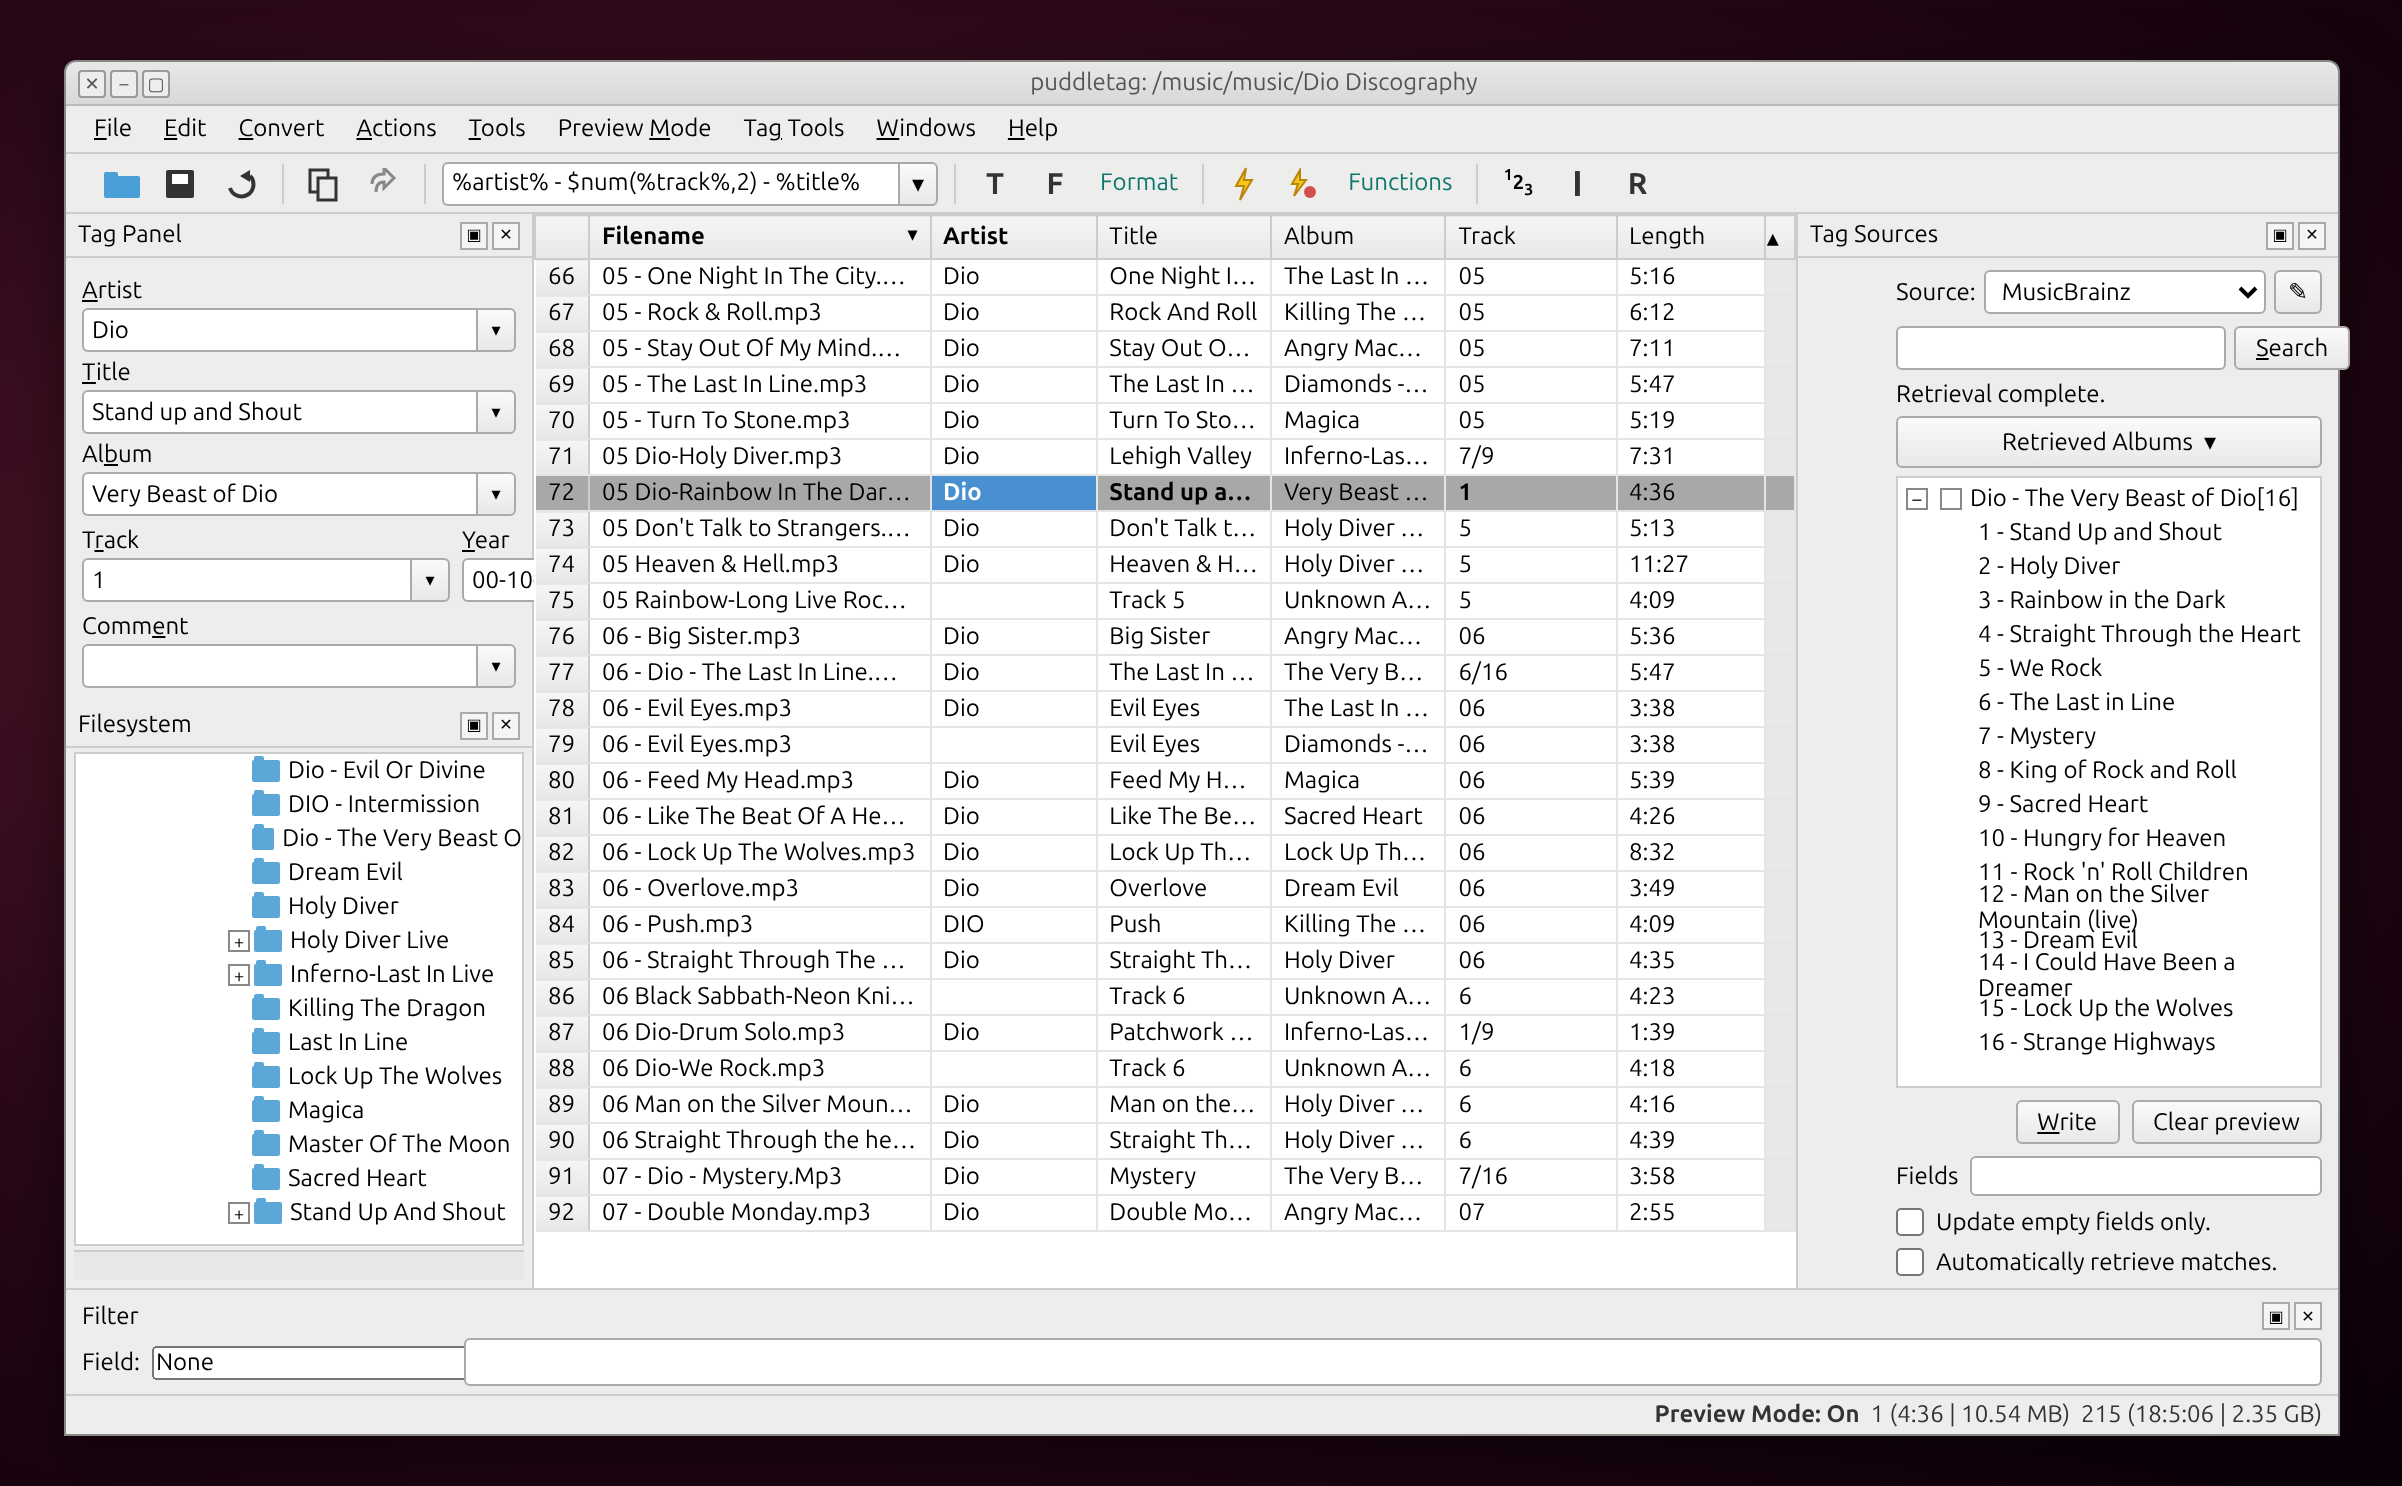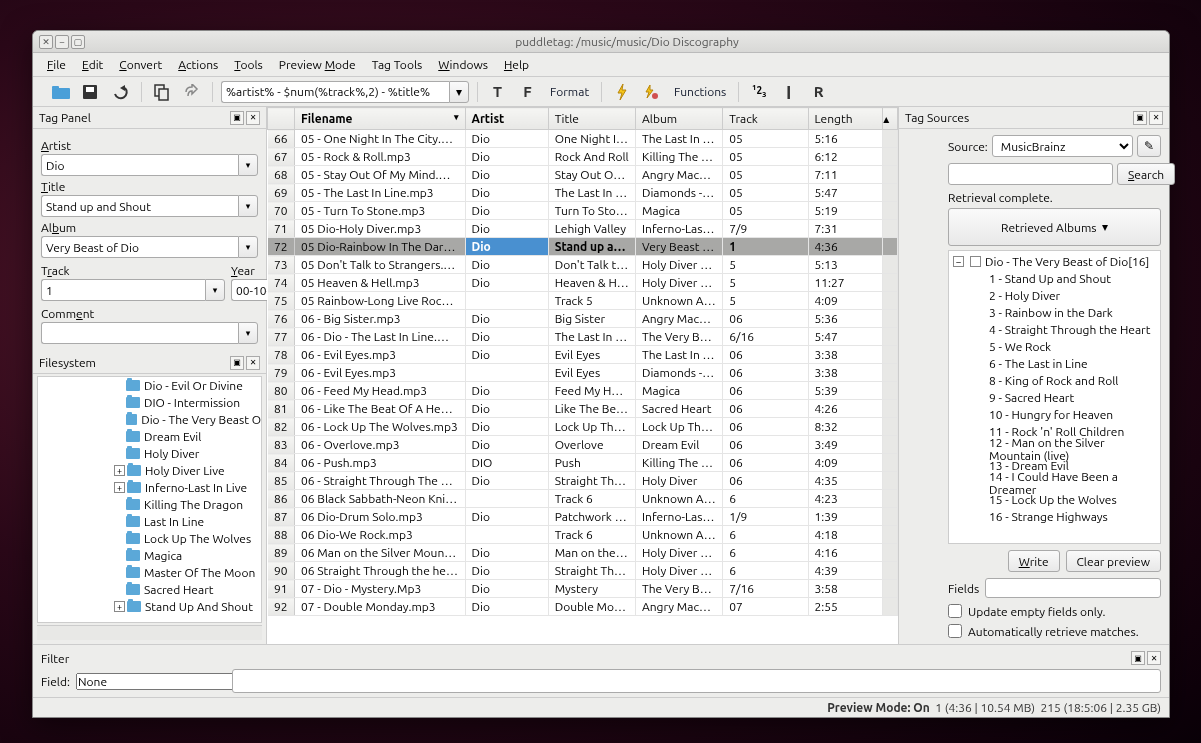--- a/index.html
+++ b/index.html
@@ -11,21 +11,21 @@
 .titlebar-title { flex: 1; text-align: center; color: #555; font-size: 12px; }
 .menubar { height: 24px; display: flex; align-items: center; padding: 0 6px; border-bottom: 1px solid #ccc; background: #ededeb; }
 .menubar span { padding: 3px 8px; cursor: pointer; }
 .menubar span u { text-decoration: underline; }
 .toolbar { height: 30px; display: flex; align-items: center; padding: 0 16px; gap: 6px; border-bottom: 1px solid #ccc; background: #ededeb; }
 .tb-icon { width: 24px; height: 22px; display: flex; align-items: center; justify-content: center; cursor: pointer; position: relative; }
 .sep { width: 1px; height: 20px; background: #ccc; margin: 0 2px; }
 .pattern-box { display: flex; flex: 0 0 248px; }
 .pattern-box input { flex: 1; height: 22px; border: 1px solid #aaa; border-right: none; padding: 0 4px; border-radius: 3px 0 0 3px; background: #fff; }
 .pattern-box .dd { width: 20px; height: 22px; border: 1px solid #aaa; border-radius: 0 3px 3px 0; background: linear-gradient(#fafafa,#e8e8e8); display: flex; align-items: center; justify-content: center; cursor: pointer; }
-.tb-label { padding: 0 4px; color: #0f172a; }
+.tb-label { padding: 0 4px; color: #0f766e; }
 .tb-bold { font-weight: bold; font-size: 15px; letter-spacing: 1px; color: #333; }
 .content { flex: 1; display: flex; min-height: 0; }
 .left-col { width: 234px; display: flex; flex-direction: column; border-right: 1px solid #ccc; }
 .panel-header { height: 22px; background: #ededeb; display: flex; align-items: center; padding: 0 6px; border-bottom: 1px solid #ccc; }
 .panel-header .title { flex: 1; }
 .panel-mini { width: 14px; height: 14px; border: 1px solid #aaa; background: #f5f5f3; margin-left: 2px; display: flex; align-items: center; justify-content: center; font-size: 8px; cursor: pointer; }
 .tag-panel { padding: 6px 8px; background: #ededeb; }
 .tag-panel .lbl { margin-top: 4px; margin-bottom: 2px; display: block; }
 .tag-panel .combo { display: flex; margin-bottom: 2px; }
 .tag-panel .combo input { flex: 1; height: 22px; border: 1px solid #aaa; border-right: none; padding: 0 4px; border-radius: 3px 0 0 3px; background: #fff; }
@@ -49,21 +49,21 @@
 td { border-bottom: 1px solid #e5e5e5; border-right: 1px solid #e5e5e5; height: 18px; padding: 0 6px; white-space: nowrap; overflow: hidden; text-overflow: ellipsis; }
 tr.sel td { background: #a8a8a6; color: #000; }
 tr.sel td.active { background: #4990d0; color: #fff; font-weight: bold; }
 .rownum { text-align: center; background: linear-gradient(#f5f5f3,#e8e8e6); border-right: 1px solid #ccc; }
 .vscroll { width: 14px; background: #e8e8e6; }
 .right-col { width: 270px; display: flex; flex-direction: column; }
 .src-panel { padding: 6px 8px; background: #ededeb; display: flex; flex-direction: column; flex: 1; min-height: 0; margin-left: 41px; }
 .src-row { display: flex; align-items: center; gap: 4px; margin-bottom: 6px; }
 .src-row select, .src-row input[type=text] { flex: 1; height: 22px; border: 1px solid #aaa; padding: 0 4px; border-radius: 3px; background: #fff; }
 .btn { height: 22px; padding: 0 10px; border: 1px solid #aaa; border-radius: 3px; background: linear-gradient(#fafafa,#e8e8e8); cursor: pointer; display: inline-flex; align-items: center; }
-.retrieved-btn { width: 100%; height: 38px; border: 1px solid #aaa; border-radius: 3px; background: linear-gradient(#fafafa,#e8e8e8); display: flex; align-items: center; justify-content: center; cursor: pointer; margin-bottom: 4px; }
+.retrieved-btn { width: 100%; height: 26px; border: 1px solid #aaa; border-radius: 3px; background: linear-gradient(#fafafa,#e8e8e8); display: flex; align-items: center; justify-content: center; cursor: pointer; margin-bottom: 4px; }
 .album-tree { flex: 1; background: #fff; border: 1px solid #ccc; overflow: auto; padding: 2px 4px; font-size: 12px; }
 .album-tree .root { display: flex; align-items: center; height: 17px; }
 .album-tree .track { padding-left: 36px; height: 17px; display: flex; align-items: center; }
 .minus { width: 11px; height: 11px; border: 1px solid #888; display: inline-flex; align-items: center; justify-content: center; font-size: 10px; margin-right: 2px; background: #fff; line-height: 1; }
 .btn-row { display: flex; gap: 6px; justify-content: flex-end; margin-top: 6px; }
 .field-row { display: flex; align-items: center; gap: 6px; margin-top: 6px; }
 .field-row input { flex: 1; height: 20px; border: 1px solid #aaa; padding: 0 4px; border-radius: 3px; background: #fff; }
 .chk { display: flex; align-items: center; gap: 6px; margin-top: 6px; }
 .chk input { width: 14px; height: 14px; }
 .filter-bar { background: #ededeb; border-top: 1px solid #ccc; padding: 4px 8px; }
@@ -568,20 +568,21 @@
               <span style="width:11px;height:11px;border:1px solid #888;margin:0 4px;display:inline-block"></span>
               <span>Dio - The Very Beast of Dio[16]</span>
             </div>
           <div id="album-tracks">
               <div class="track">1 - Stand Up and Shout</div>
               <div class="track">2 - Holy Diver</div>
               <div class="track">3 - Rainbow in the Dark</div>
               <div class="track">4 - Straight Through the Heart</div>
               <div class="track">5 - We Rock</div>
               <div class="track">6 - The Last in Line</div>
+              <div class="track">7 - Mystery</div>
               <div class="track">8 - King of Rock and Roll</div>
               <div class="track">9 - Sacred Heart</div>
               <div class="track">10 - Hungry for Heaven</div>
               <div class="track">11 - Rock 'n' Roll Children</div>
               <div class="track">12 - Man on the Silver Mountain (live)</div>
               <div class="track">13 - Dream Evil</div>
               <div class="track">14 - I Could Have Been a Dreamer</div>
               <div class="track">15 - Lock Up the Wolves</div>
               <div class="track">16 - Strange Highways</div>
             </div>

